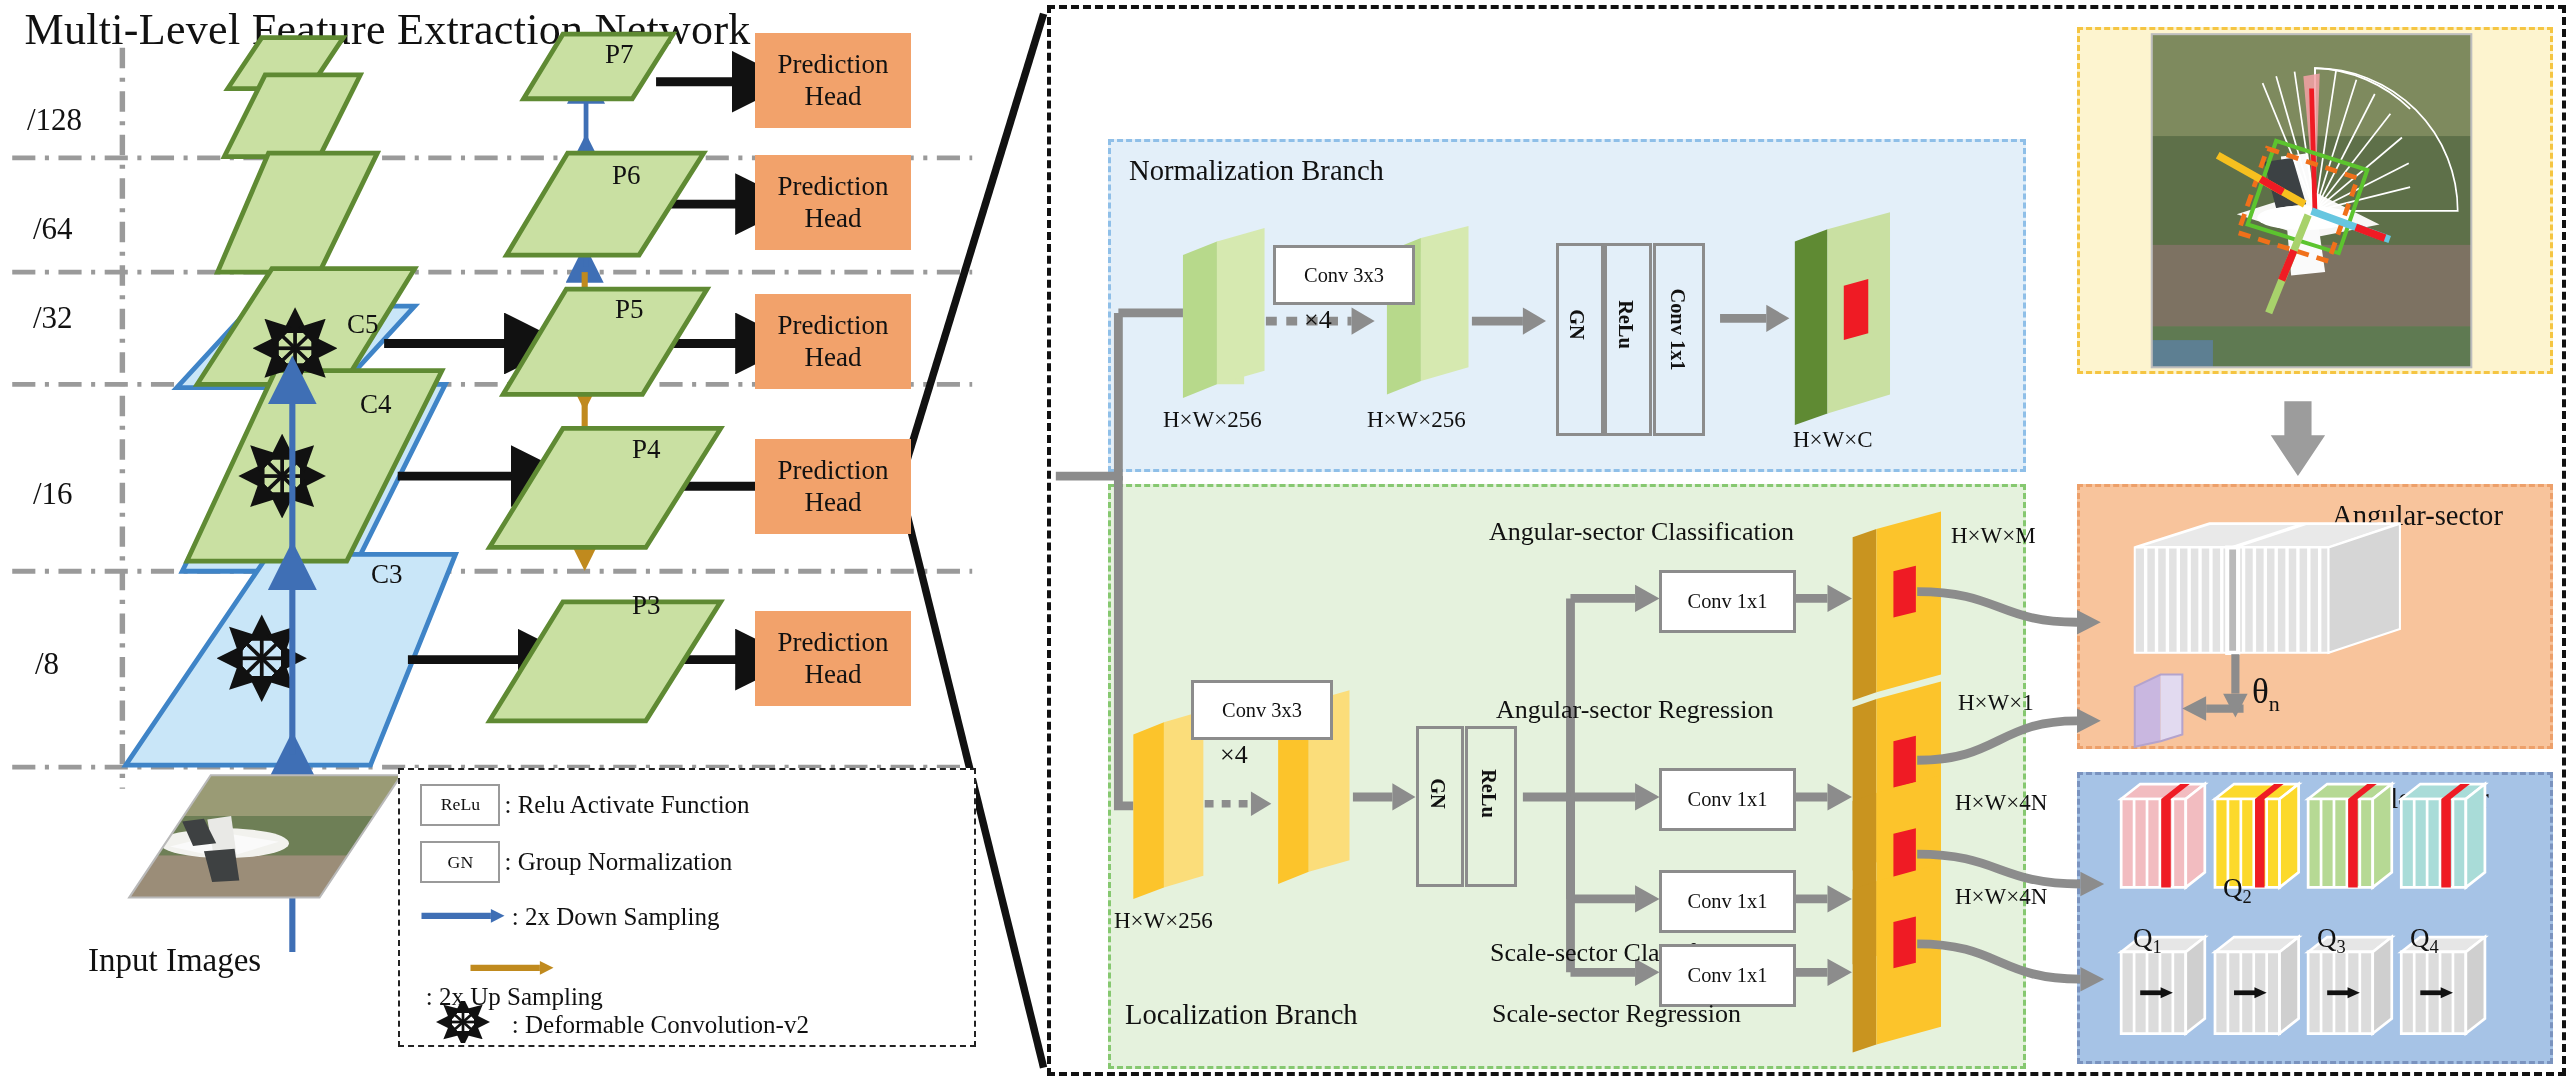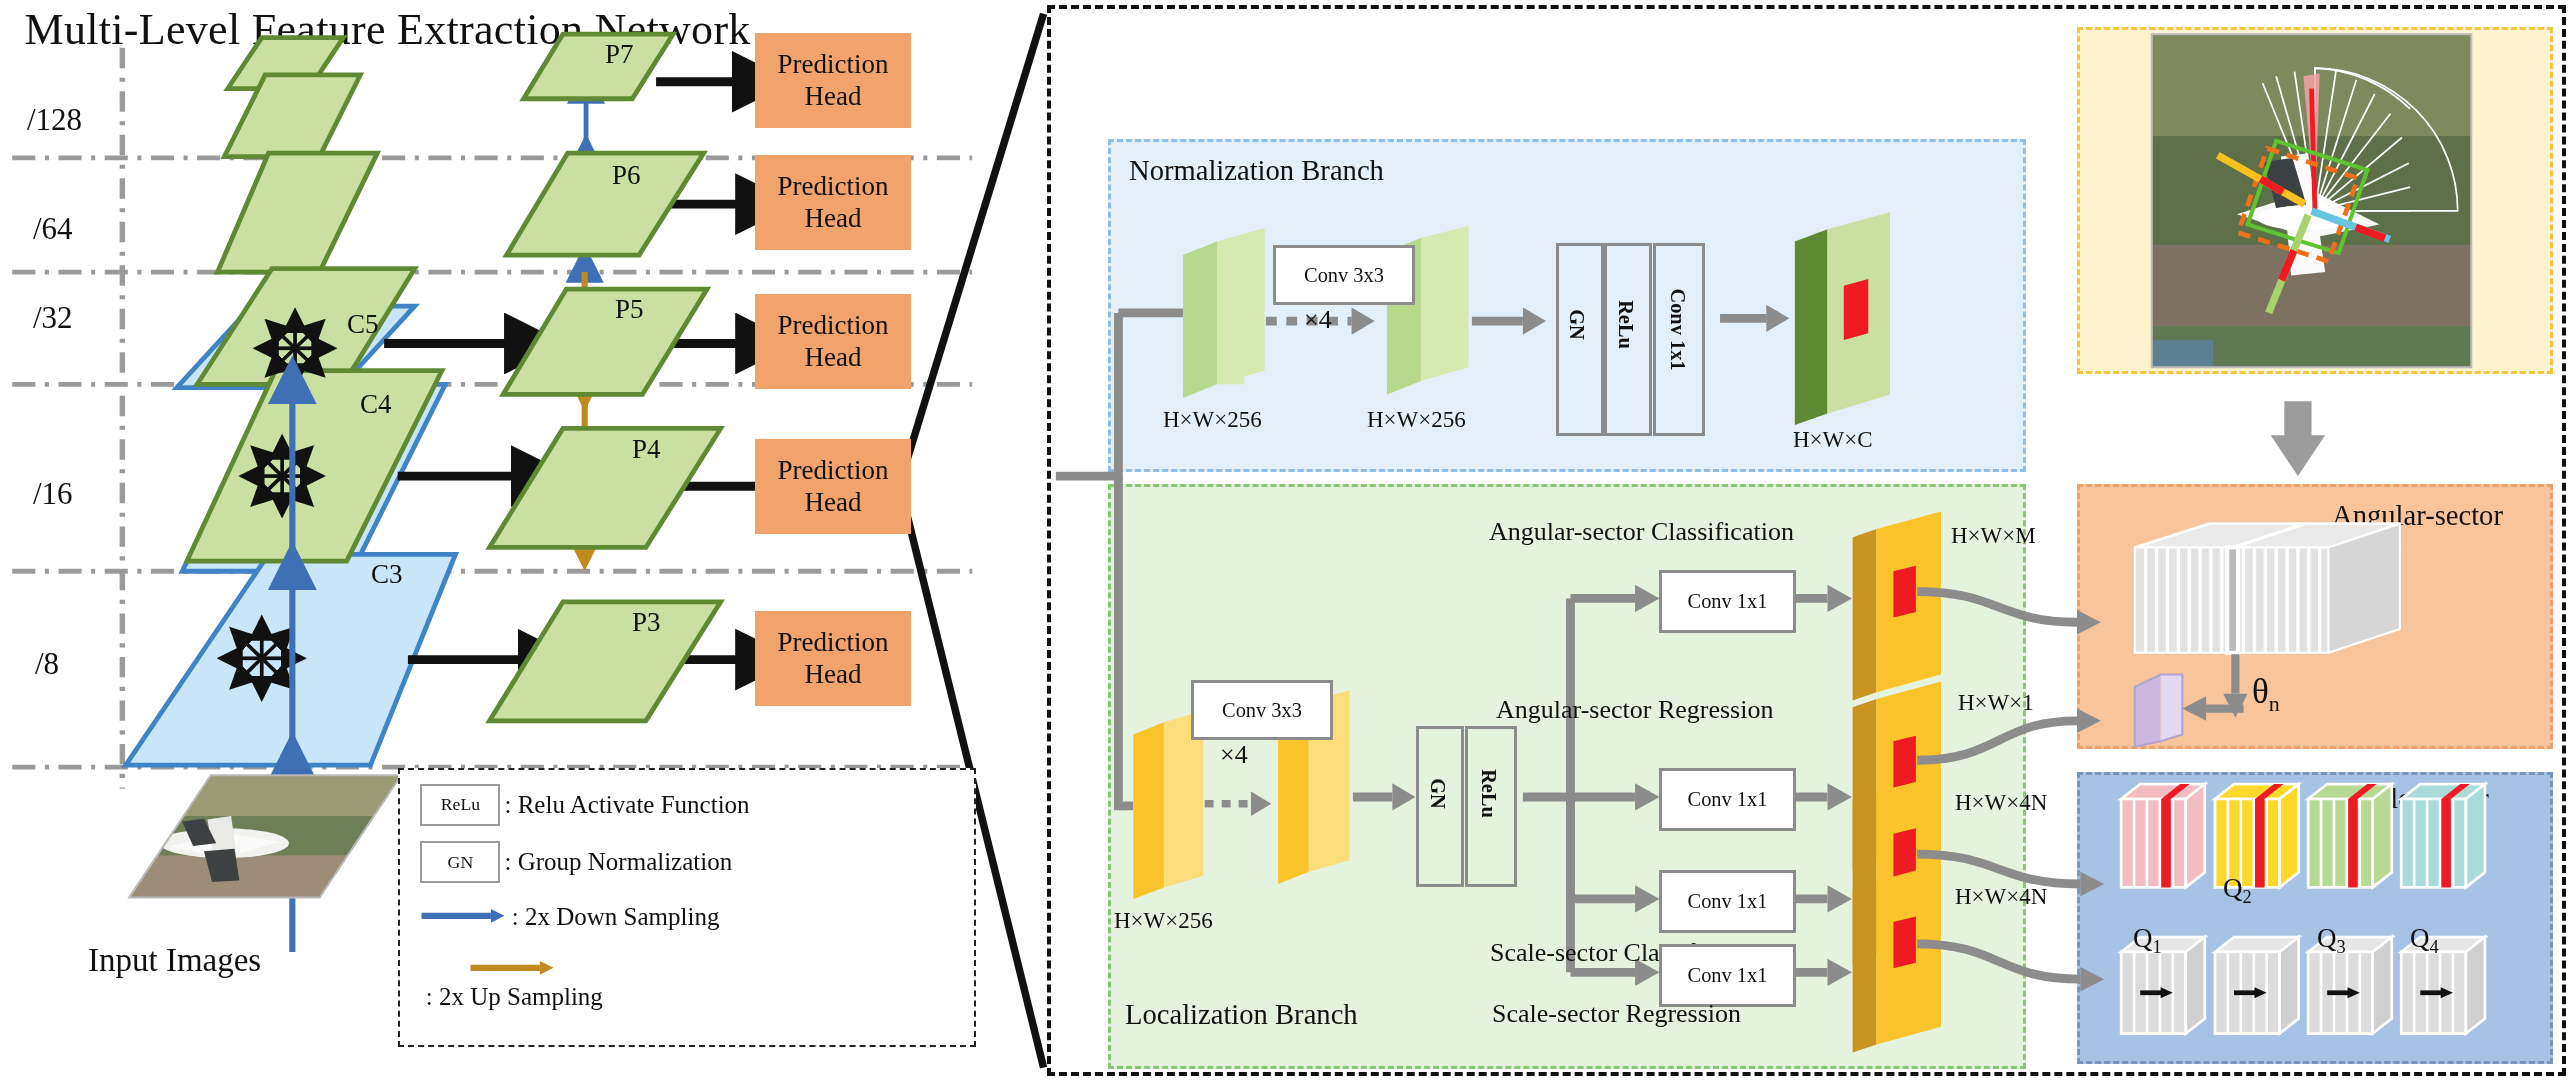--- a/index.html
+++ b/index.html
@@ -204,21 +204,21 @@
   <span>Head</span>
 </div>
 
 <div class="lbl" style="left:347px;top:309px;">C5</div>
 <div class="lbl" style="left:360px;top:389px;">C4</div>
 <div class="lbl" style="left:371px;top:559px;">C3</div>
 <div class="lbl" style="left:605px;top:39px;">P7</div>
 <div class="lbl" style="left:612px;top:160px;">P6</div>
 <div class="lbl" style="left:615px;top:294px;">P5</div>
 <div class="lbl" style="left:632px;top:434px;">P4</div>
-<div class="lbl" style="left:632px;top:607px;">P3</div>
+<div class="lbl" style="left:632px;top:590px;">P3</div>
 
 <div class="abs" style="left:88px;top:942px;font-size:33px;">Input Images</div>
 
 <div class="legend" style="left:398px;top:768px;width:574px;height:275px;">
   <div class="legrow" style="left:20.4px;top:13.6px;">
     <span class="chip" style="width:76px;height:38px;">ReLu</span>
     <span style="margin-left:4.1px;">: Relu Activate Function</span>
   </div>
   <div class="legrow" style="left:20.4px;top:71px;">
     <span class="chip" style="width:76px;height:38px;">GN</span>
@@ -234,20 +234,42 @@
     <span style="margin-left:5.4px;">: 2x  Down  Sampling</span>
   </div>
   <div class="legrow" style="left:20.4px;top:185px;flex-direction:column;">
     <span style="width:86px;display:inline-block">
       <svg width="86" height="17.7" viewBox="0 0 126 26">
           <line x1="2" y1="13" x2="104" y2="13" stroke="#c08a1e" stroke-width="9"></line>
           <path d="M104,3 L124,13 L104,23 z" fill="#c08a1e"></path>
         </svg>
     </span>
     <span style="margin-left:5.4px;">: 2x   Up    Sampling</span>
+  </div>
+  <div class="legrow" style="left:20.4px;top:231px;">
+    <span style="width:86px;display:inline-block">
+      <svg width="86" height="42" viewBox="-40 -31 80 62">
+        <defs>
+            <marker id="lgA" markerWidth="6" markerHeight="6" refX="2" refY="3" orient="auto">
+              <path d="M0,0 L6,3 L0,6 z" fill="#111"></path>
+            </marker>
+          </defs>
+        <g stroke="#111" stroke-width="4" marker-end="url(#lgA)" fill="none">
+          <line x1="0" y1="0" x2="0" y2="-21"></line>
+            <line x1="0" y1="0" x2="0" y2="21"></line>
+          <line x1="0" y1="0" x2="-24" y2="0"></line>
+            <line x1="0" y1="0" x2="24" y2="0"></line>
+          <line x1="0" y1="0" x2="-17" y2="-15"></line>
+            <line x1="0" y1="0" x2="17" y2="-15"></line>
+          <line x1="0" y1="0" x2="-17" y2="15"></line>
+            <line x1="0" y1="0" x2="17" y2="15"></line>
+        </g>
+      </svg>
+    </span>
+    <span style="margin-left:5.4px;">: Deformable Convolution-v2</span>
   </div>
 </div>
 
 <div class="dashbox outer" style="left:1047px;top:5.4px;width:1519px;height:1071px;"></div>
 
 <div class="dashbox bl" style="left:1108px;top:139px;width:918px;height:333px;"></div>
 <div class="sect" style="left:1129px;top:155px;">Normalization Branch</div>
 
 <div class="dashbox gr" style="left:1108px;top:484px;width:918px;height:585px;"></div>
 <div class="sect" style="left:1125px;top:999px;">Localization Branch</div>

